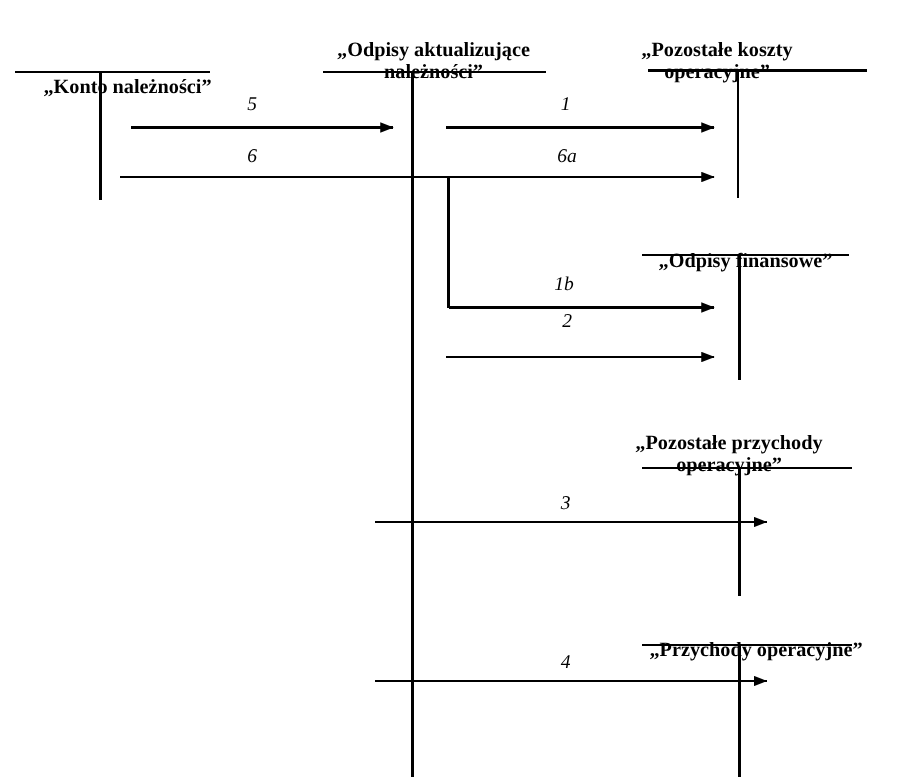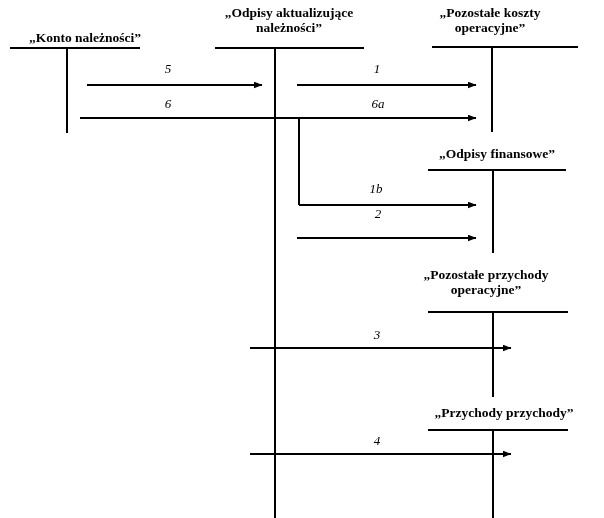--- a/index.html
+++ b/index.html
@@ -25,20 +25,21 @@
   .acct-title {
     position: absolute;
     font-family: "Liberation Serif", "DejaVu Serif", serif;
     font-weight: bold;
     font-size: 13.5px;
     line-height: 15px;
     color: #000000;
     text-align: center;
     white-space: pre-line;
     letter-spacing: 0px;
+    margin-top: 20px;
   }
   .flow-label {
     position: absolute;
     font-family: "Liberation Serif", "DejaVu Serif", serif;
     font-size: 13px;
     font-style: italic;
     color: #000000;
     text-align: center;
     white-space: nowrap;
   }
@@ -77,26 +78,26 @@
         <line x1="297" y1="238" x2="476" y2="238" stroke="#000000" stroke-width="1.5" shape-rendering="crispEdges" marker-end="url(#arrowhead)"></line>
         <line x1="250" y1="348" x2="511" y2="348" stroke="#000000" stroke-width="1.5" shape-rendering="crispEdges" marker-end="url(#arrowhead)"></line>
         <line x1="250" y1="454" x2="511" y2="454" stroke="#000000" stroke-width="1.5" shape-rendering="crispEdges" marker-end="url(#arrowhead)"></line>
       </g>
   </svg>
 
   <div id="account-titles">
       <div class="acct-title" style="left: 12px; top: 30px; width: 146px;">„Konto należności”</div>
       <div class="acct-title" style="left: 203px; top: 5px; width: 172px;">„Odpisy aktualizujące
 należności”</div>
-      <div class="acct-title" style="left: 416px; top: 5px; width: 148px;">„Pozostałe koszty
+      <div class="acct-title" style="left: 404px; top: 5px; width: 148px;">„Pozostałe koszty
 operacyjne”</div>
       <div class="acct-title" style="left: 420px; top: 146px; width: 154px;">„Odpisy finansowe”</div>
       <div class="acct-title" style="left: 404px; top: 267px; width: 164px;">„Pozostałe przychody
 operacyjne”</div>
-      <div class="acct-title" style="left: 420px; top: 405px; width: 168px;">„Przychody przychody”</div>
+      <div class="acct-title" style="left: 420px; top: 405px; width: 168px;">„Przychody operacyjne”</div>
     </div>
   <div id="flow-labels">
       <div class="flow-label" style="left: 154px; top: 61px; width: 28px;">5</div>
       <div class="flow-label" style="left: 363px; top: 61px; width: 28px;">1</div>
       <div class="flow-label" style="left: 154px; top: 96px; width: 28px;">6</div>
       <div class="flow-label" style="left: 364px; top: 96px; width: 28px;">6a</div>
       <div class="flow-label" style="left: 362px; top: 181px; width: 28px;">1b</div>
       <div class="flow-label" style="left: 364px; top: 206px; width: 28px;">2</div>
       <div class="flow-label" style="left: 363px; top: 327px; width: 28px;">3</div>
       <div class="flow-label" style="left: 363px; top: 433px; width: 28px;">4</div>

